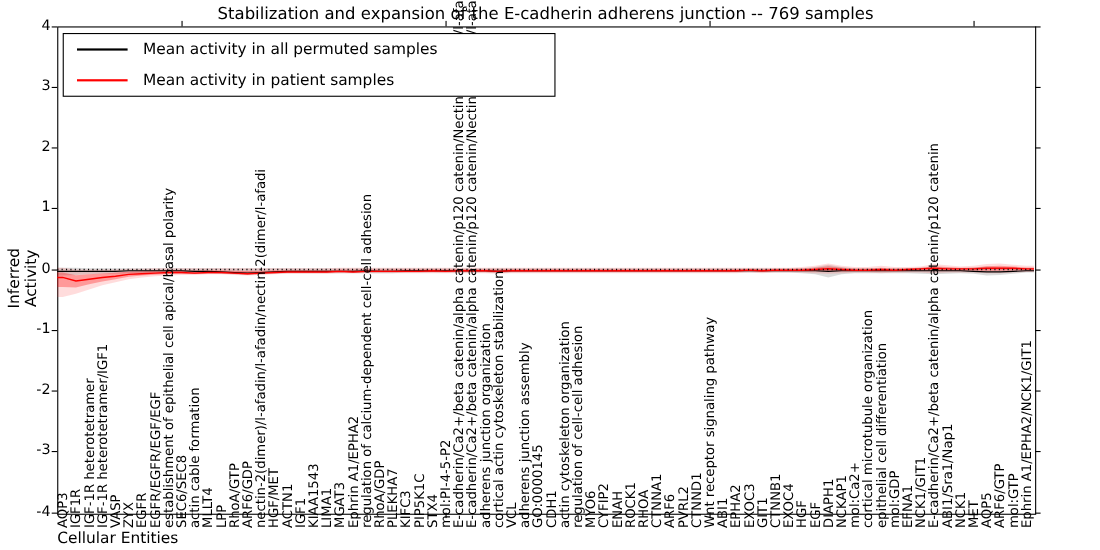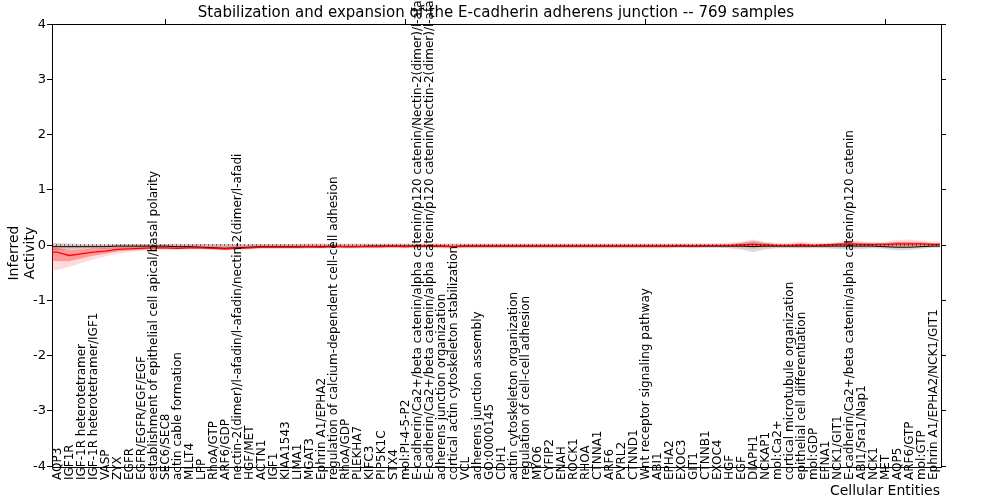--- a/index.html
+++ b/index.html
@@ -3,21 +3,21 @@
 <meta charset="utf-8">
 <style>
   html,body{margin:0;padding:0;background:#fff;}
   .fig{position:relative;width:1000px;height:500px;background:#ffffff;overflow:hidden;
        font-family:"DejaVu Sans","Liberation Sans",sans-serif;color:#000;}
   .title{position:absolute;left:52px;top:3px;width:888px;text-align:center;font-size:15px;z-index:3;}
   .frame{position:absolute;left:52px;top:24px;width:888px;height:442px;border:1px solid #000;z-index:0;}
   #plot-svg{position:absolute;left:52px;top:24px;width:888px;height:442px;overflow:visible;z-index:1;}
   .ylab{position:absolute;left:-34px;top:237px;width:110px;text-align:center;font-size:14px;
         transform:rotate(-90deg);z-index:1;}
-  .xaxlab{position:absolute;left:52px;top:482px;width:888px;text-align:right;font-size:14px;z-index:1;}
+  .xaxlab{position:absolute;left:52px;top:482px;width:888px;text-align:left;font-size:14px;z-index:1;}
   .ytick{position:absolute;left:2px;width:44px;text-align:right;font-size:13px;z-index:1;}
   .xlab{position:absolute;font-size:12px;line-height:12px;white-space:nowrap;
         transform:rotate(-90deg);transform-origin:0 0;z-index:2;}
   .tick{position:absolute;background:#000;z-index:1;}
   .legend{position:absolute;left:57px;top:30px;width:448px;height:58px;background:#fff;
           border:1px solid #000;z-index:5;box-sizing:border-box;}
   .lrow{display:flex;align-items:center;height:28px;padding-left:12px;font-size:14px;}
   .lline{display:inline-block;width:46px;height:2px;margin-right:14px;flex:0 0 46px;}
 </style>
 </head>
@@ -30,20 +30,30 @@
       <polygon points="0.0,219.3 5.0,219.3 17.0,221.0 29.0,221.0 41.0,221.0 53.0,221.0 65.0,220.4 77.0,220.4 89.0,219.9 101.0,219.9 113.0,219.9 125.0,219.9 137.0,219.9 149.0,219.9 161.0,219.9 173.0,219.9 185.0,219.9 197.0,219.9 209.0,219.9 221.0,219.9 233.0,219.9 245.0,219.9 257.0,219.3 269.0,219.3 281.0,219.3 293.0,219.3 305.0,219.3 317.0,219.3 329.0,219.3 341.0,219.3 353.0,219.3 365.0,219.3 377.0,219.3 389.0,219.3 401.0,219.3 413.0,219.3 425.0,219.3 437.0,219.3 449.0,219.3 461.0,219.3 473.0,219.3 485.0,219.3 497.0,219.3 509.0,219.3 521.0,219.3 533.0,219.3 545.0,219.3 557.0,219.3 569.0,219.3 581.0,219.3 593.0,219.3 605.0,219.3 617.0,219.3 629.0,219.3 641.0,219.3 653.0,219.3 665.0,219.3 677.0,218.8 689.0,217.7 701.0,215.5 713.0,217.7 725.0,218.8 737.0,218.8 749.0,217.7 761.0,218.8 773.0,218.8 785.0,218.2 797.0,216.0 809.0,217.1 821.0,218.2 833.0,217.7 845.0,216.0 857.0,215.5 869.0,216.6 881.0,217.7 888.0,217.7 888.0,223.2 881.0,223.2 869.0,223.8 857.0,224.3 845.0,224.3 833.0,223.8 821.0,223.8 809.0,223.8 797.0,224.3 785.0,223.8 773.0,223.8 761.0,223.8 749.0,224.3 737.0,223.8 725.0,223.8 713.0,224.3 701.0,224.9 689.0,224.3 677.0,223.8 665.0,223.8 653.0,223.8 641.0,224.3 629.0,223.8 617.0,224.3 605.0,224.3 593.0,224.3 581.0,224.3 569.0,224.3 557.0,224.3 545.0,224.3 533.0,224.3 521.0,224.3 509.0,224.3 497.0,224.3 485.0,224.3 473.0,224.3 461.0,224.3 449.0,224.3 437.0,224.3 425.0,224.3 413.0,224.3 401.0,224.9 389.0,224.3 377.0,224.3 365.0,224.3 353.0,224.3 341.0,224.3 329.0,224.3 317.0,224.3 305.0,224.3 293.0,224.3 281.0,224.3 269.0,224.3 257.0,224.3 245.0,224.9 233.0,224.9 221.0,224.9 209.0,224.9 197.0,225.4 185.0,226.0 173.0,226.5 161.0,226.0 149.0,225.4 137.0,225.4 125.0,226.0 113.0,226.0 101.0,226.5 89.0,227.1 77.0,228.2 65.0,229.8 53.0,232.6 41.0,235.4 29.0,239.2 17.0,243.1 5.0,245.9 0.0,245.9" fill="rgba(255,60,60,0.18)" stroke="none"></polygon>
       <polygon points="0.0,223.8 5.0,223.8 17.0,226.2 29.0,225.4 41.0,224.6 53.0,224.0 65.0,222.9 77.0,222.7 89.0,222.1 101.0,221.8 113.0,221.8 125.0,222.1 137.0,221.8 149.0,221.8 161.0,222.1 173.0,222.4 185.0,222.1 197.0,221.8 209.0,221.6 221.0,221.6 233.0,221.6 245.0,221.6 257.0,221.0 269.0,221.3 281.0,221.0 293.0,221.0 305.0,221.0 317.0,221.0 329.0,221.0 341.0,220.7 353.0,221.0 365.0,220.7 377.0,220.7 389.0,220.7 401.0,221.0 413.0,220.7 425.0,220.7 437.0,220.7 449.0,220.7 461.0,220.7 473.0,220.7 485.0,220.7 497.0,220.7 509.0,220.7 521.0,220.7 533.0,220.7 545.0,220.7 557.0,220.7 569.0,220.7 581.0,220.7 593.0,220.7 605.0,220.7 617.0,220.7 629.0,220.4 641.0,220.7 653.0,220.4 665.0,220.4 677.0,220.2 689.0,219.3 701.0,218.0 713.0,219.3 725.0,220.2 737.0,220.2 749.0,219.3 761.0,220.2 773.0,219.9 785.0,219.3 797.0,218.0 809.0,218.8 821.0,219.3 833.0,219.1 845.0,218.0 857.0,217.7 869.0,218.2 881.0,219.1 888.0,219.1 888.0,221.8 881.0,221.8 869.0,221.8 857.0,222.1 845.0,222.1 833.0,222.1 821.0,222.1 809.0,222.1 797.0,222.1 785.0,222.1 773.0,222.4 761.0,222.7 749.0,222.7 737.0,222.7 725.0,222.7 713.0,222.7 701.0,222.7 689.0,222.7 677.0,222.7 665.0,222.7 653.0,222.7 641.0,223.2 629.0,222.7 617.0,223.2 605.0,223.2 593.0,223.2 581.0,223.2 569.0,223.2 557.0,223.2 545.0,223.2 533.0,223.2 521.0,223.2 509.0,223.2 497.0,223.2 485.0,223.2 473.0,223.2 461.0,223.2 449.0,223.2 437.0,223.2 425.0,223.2 413.0,223.2 401.0,223.8 389.0,223.2 377.0,223.2 365.0,223.2 353.0,223.5 341.0,223.2 329.0,223.5 317.0,223.5 305.0,223.5 293.0,223.5 281.0,223.5 269.0,223.8 257.0,223.5 245.0,224.0 233.0,224.0 221.0,224.0 209.0,224.0 197.0,224.6 185.0,225.1 173.0,225.7 161.0,225.1 149.0,224.6 137.0,224.6 125.0,225.1 113.0,224.9 101.0,225.1 89.0,225.7 77.0,226.5 65.0,227.6 53.0,229.8 41.0,231.8 29.0,234.5 17.0,237.3 5.0,237.0 0.0,237.0" fill="rgba(255,0,0,0.30)" stroke="none"></polygon>
       <polyline points="0.0,222.7 5.0,222.7 17.0,222.7 29.0,222.7 41.0,222.7 53.0,222.7 65.0,222.1 77.0,222.1 89.0,222.1 101.0,222.1 113.0,222.1 125.0,222.7 137.0,222.7 149.0,223.2 161.0,223.8 173.0,224.3 185.0,223.8 197.0,223.2 209.0,222.7 221.0,222.7 233.0,222.7 245.0,222.7 257.0,222.7 269.0,222.7 281.0,222.1 293.0,222.7 305.0,222.7 317.0,222.1 329.0,222.1 341.0,222.1 353.0,222.1 365.0,222.1 377.0,222.1 389.0,222.1 401.0,222.7 413.0,222.1 425.0,222.1 437.0,222.1 449.0,222.1 461.0,222.1 473.0,222.1 485.0,222.1 497.0,222.1 509.0,222.1 521.0,222.1 533.0,222.1 545.0,222.1 557.0,222.1 569.0,222.1 581.0,222.1 593.0,222.1 605.0,222.1 617.0,222.1 629.0,222.1 641.0,222.1 653.0,222.1 665.0,222.1 677.0,222.1 689.0,222.1 701.0,222.7 713.0,222.1 725.0,222.1 737.0,222.1 749.0,222.1 761.0,222.1 773.0,222.1 785.0,222.1 797.0,222.1 809.0,222.1 821.0,222.1 833.0,222.7 845.0,223.2 857.0,223.2 869.0,222.7 881.0,222.1 888.0,222.1" fill="none" stroke="#000000" stroke-width="1"></polyline>
       <polyline points="0.0,228.2 5.0,228.2 17.0,231.5 29.0,229.8 41.0,228.2 53.0,227.1 65.0,225.4 77.0,224.9 89.0,224.3 101.0,223.8 113.0,223.8 125.0,224.3 137.0,223.8 149.0,223.8 161.0,224.3 173.0,224.9 185.0,224.3 197.0,223.8 209.0,223.2 221.0,223.2 233.0,223.2 245.0,223.2 257.0,222.7 269.0,223.2 281.0,222.7 293.0,222.7 305.0,222.7 317.0,222.7 329.0,222.7 341.0,222.1 353.0,222.7 365.0,222.1 377.0,222.1 389.0,222.1 401.0,222.7 413.0,222.1 425.0,222.1 437.0,222.1 449.0,222.1 461.0,222.1 473.0,222.1 485.0,222.1 497.0,222.1 509.0,222.1 521.0,222.1 533.0,222.1 545.0,222.1 557.0,222.1 569.0,222.1 581.0,222.1 593.0,222.1 605.0,222.1 617.0,222.1 629.0,221.6 641.0,222.1 653.0,221.6 665.0,221.6 677.0,221.6 689.0,221.0 701.0,220.4 713.0,221.0 725.0,221.6 737.0,221.6 749.0,221.0 761.0,221.6 773.0,221.0 785.0,220.4 797.0,219.9 809.0,220.4 821.0,220.4 833.0,220.4 845.0,219.9 857.0,219.9 869.0,219.9 881.0,220.4 888.0,220.4" fill="none" stroke="#ff0000" stroke-width="1.3"></polyline>
       <line x1="0" y1="221" x2="888" y2="221" stroke="#000000" stroke-width="1.2" stroke-dasharray="1,3"></line>
     </svg>
   <div class="title">Stabilization and expansion of the E-cadherin adherens junction -- 769 samples</div>
   <div class="ylab">Inferred Activity</div>
   <div class="xaxlab">Cellular Entities</div>
 
+  <div class="legend">
+    <div class="lrow">
+      <span class="lline" style="background: rgb(0, 0, 0);"></span>
+      <span>Mean activity in all permuted samples</span>
+    </div>
+    <div class="lrow">
+      <span class="lline" style="background: rgb(255, 0, 0);"></span>
+      <span>Mean activity in patient samples</span>
+    </div>
+  </div>
 <div class="tick" style="left: 47px; top: 23.5px; width: 5px; height: 1px;"></div>
     <div class="tick" style="left: 941px; top: 23.5px; width: 5px; height: 1px;"></div>
     <div class="ytick" style="top: 15.5px;">4</div>
     <div class="tick" style="left: 47px; top: 78.75px; width: 5px; height: 1px;"></div>
     <div class="tick" style="left: 941px; top: 78.75px; width: 5px; height: 1px;"></div>
     <div class="ytick" style="top: 70.75px;">3</div>
     <div class="tick" style="left: 47px; top: 134px; width: 5px; height: 1px;"></div>
     <div class="tick" style="left: 941px; top: 134px; width: 5px; height: 1px;"></div>
     <div class="ytick" style="top: 126px;">2</div>
     <div class="tick" style="left: 47px; top: 189.25px; width: 5px; height: 1px;"></div>

